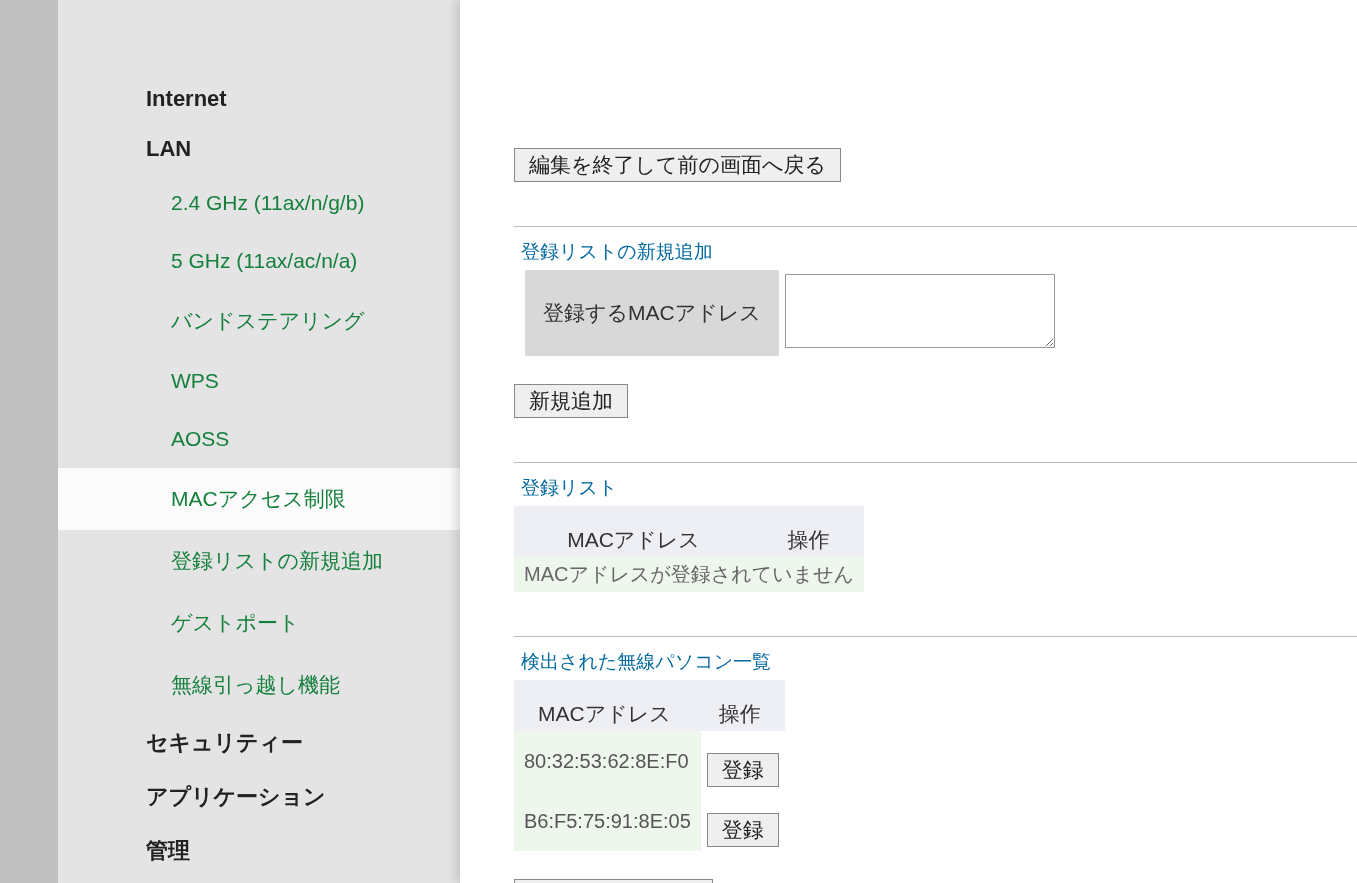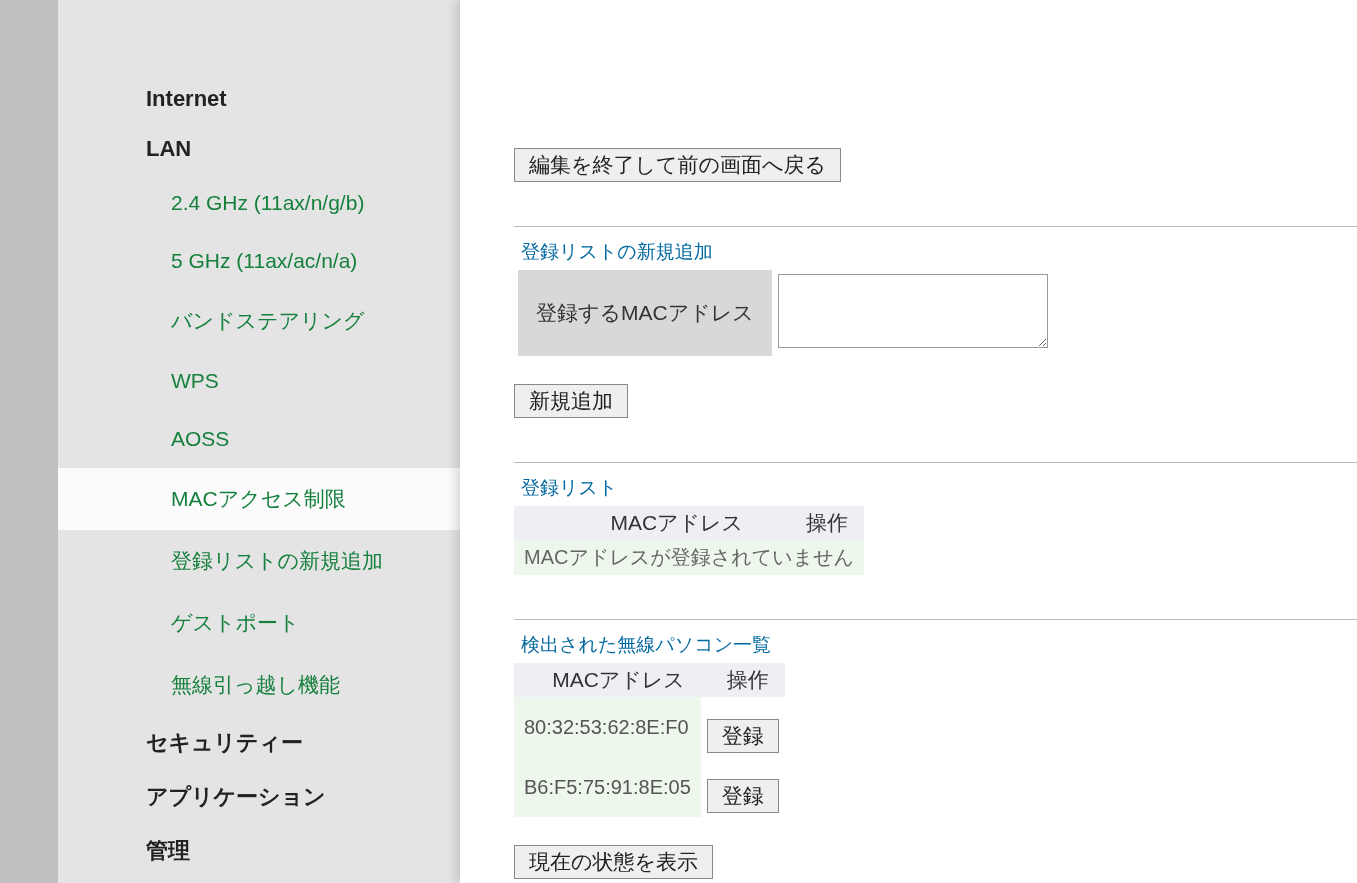--- a/index.html
+++ b/index.html
@@ -64,21 +64,21 @@
     padding-left: 7px;
     padding-bottom: 5px;
   }
   hr.sep {
     border: none;
     border-top: 1px solid #bbb;
     margin: 0;
   }
   .add-table {
     border-collapse: collapse;
-    margin-left: 4px;
+    margin-left: 11px;
   }
   .add-table td {
     padding: 4px 6px;
   }
   .add-label-cell {
     background: #d8d8d8;
     font-size: 21px;
     color: #333;
     padding: 25px 18px !important;
     vertical-align: middle;
@@ -97,22 +97,22 @@
     padding: 4px;
   }
   .list-table {
     border-collapse: collapse;
     margin-left: 0;
     font-size: 21px;
   }
   .list-table th {
     background: #eeeff5;
     font-weight: normal;
-    text-align: right;
-    padding: 3px 16px 3px 10px;
+    text-align: center;
+    padding: 20px 16px 3px 10px;
     color: #333;
   }
   .list-table td {
     padding: 3px 10px;
     color: #555;
   }
   .empty-row td {
     background: #eef7ec;
     color: #666;
     font-size: 20px;

